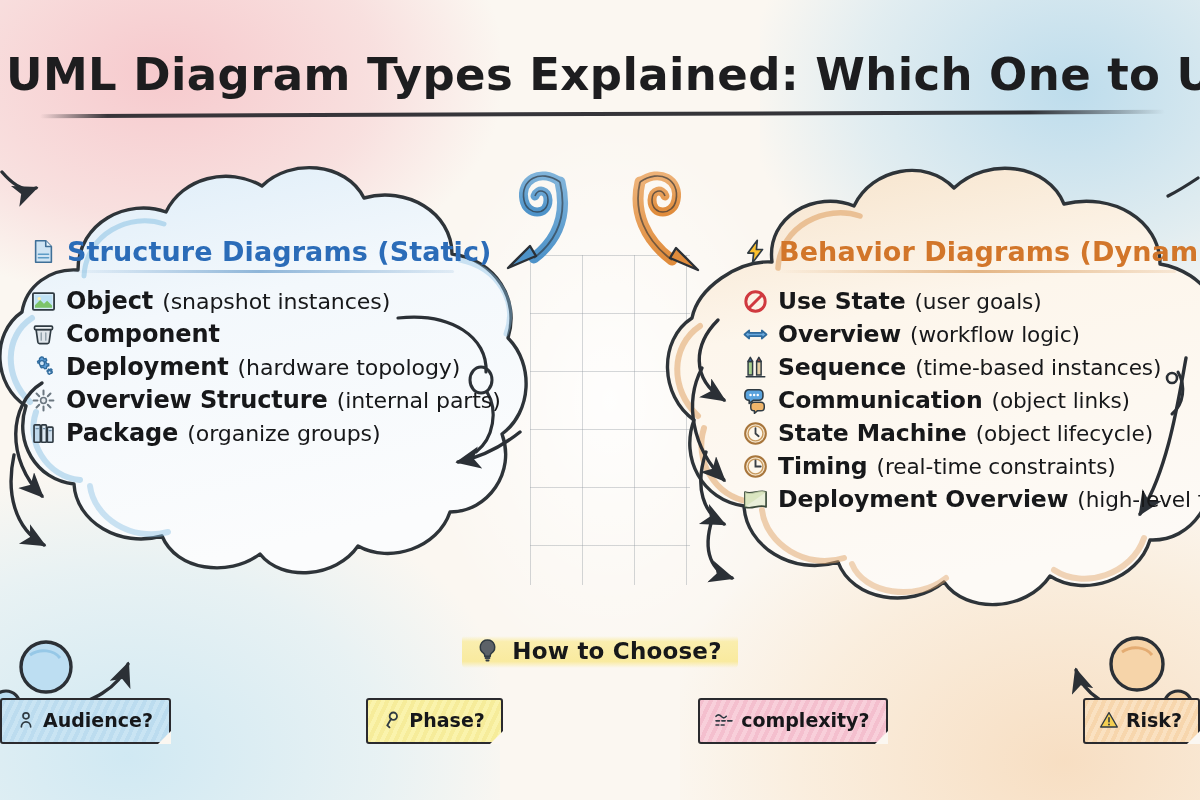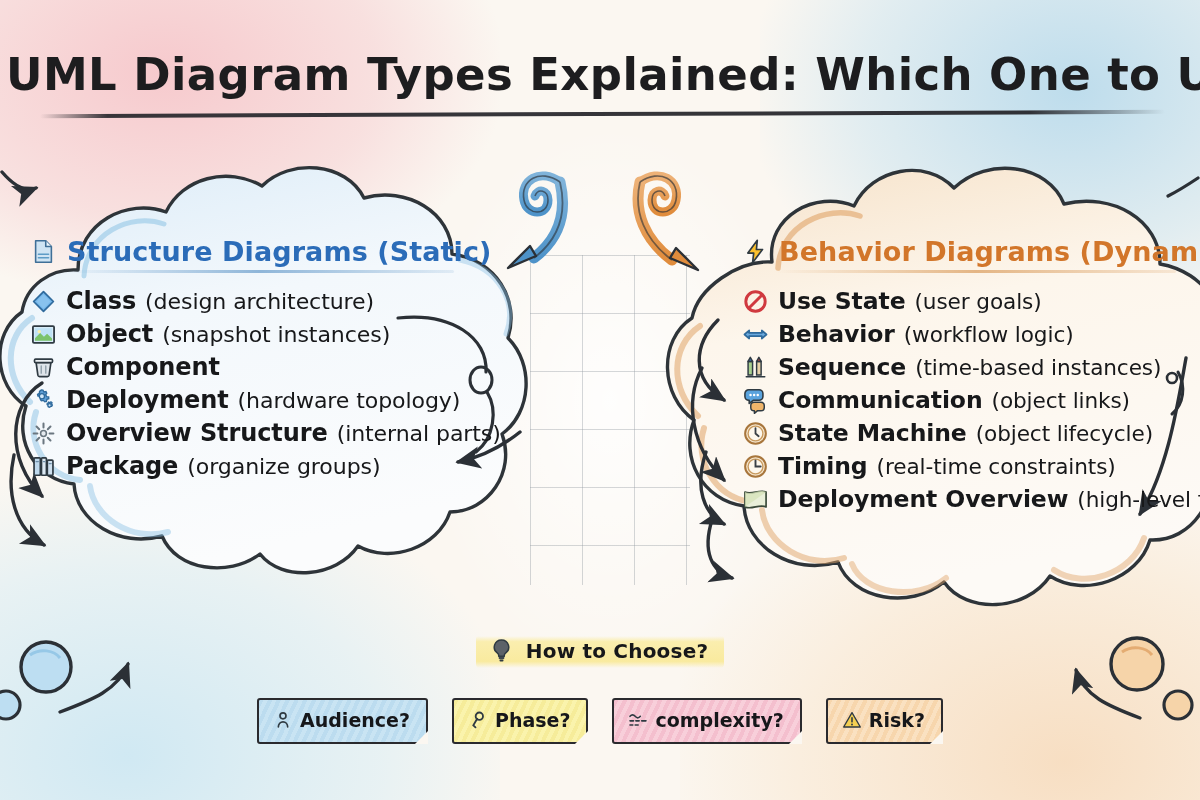--- a/index.html
+++ b/index.html
@@ -77,25 +77,25 @@
   .d-desc{font-weight:400;font-size:.92em;color:#17181a;}
 
   .ico{width:27px;height:27px;flex:0 0 27px;display:block;}
 
   
   #howto{position:absolute;left:0;top:634px;width:1200px;text-align:center;}
   #howto-inner{display:inline-flex;align-items:center;gap:11px;
     padding:3px 16px 5px 12px;
     background:linear-gradient(to bottom,rgba(250,240,180,.0) 6%,rgba(250,236,160,.82) 22%,rgba(249,233,150,.9) 78%,rgba(250,240,180,0) 97%);
     border-radius:5px;}
-  #howto-text{font-size:20px;font-weight:700;color:#17181a;letter-spacing:.2px;}
+  #howto-text{font-size:23px;font-weight:700;color:#17181a;letter-spacing:.2px;}
 
   
   #notes{position:absolute;left:0;top:698px;width:1200px;
-    display:flex;justify-content:center;align-items:flex-start;gap:24px;}
+    display:flex;justify-content:space-between;align-items:flex-start;gap:24px;}
   .note{position:relative;padding:9px 16px 11px 14px;
     display:flex;align-items:center;gap:7px;white-space:nowrap;
     font-size:19px;font-weight:700;color:#16171a;
     border:2.2px solid #2a2a2e;border-radius:3px;}
   .note .ico{width:20px;height:20px;flex:0 0 20px;}
   .note::after{content:"";position:absolute;right:-2px;bottom:-2px;
     border-width:0 0 13px 13px;border-style:solid;
     border-color:transparent transparent #fbf7f1 transparent;}
   #note-audience{background:repeating-linear-gradient(115deg,#bcdcef 0 4px,#c9e4f3 4px 8px);}
   #note-phase{background:repeating-linear-gradient(115deg,#f6ec9a 0 4px,#faf3ac 4px 8px);}
@@ -273,28 +273,20 @@
         <path d="M14 2.5v5h5" fill="#eaf4fb" stroke="#3f6f97" stroke-width="1.4" stroke-linejoin="round"></path>
         <path d="M7.5 14.5h9M7.5 17.5h9" stroke="#5d9bc6" stroke-width="1.4" stroke-linecap="round"></path>
       </svg>
       <span class="htxt">Structure Diagrams (Static)</span>
     </div>
     <div class="header-rule" id="rule-left"></div>
 
     <ul class="dlist">
       <li>
         <svg class="ico" viewBox="0 0 24 24">
-          <path d="M12 3.2 20.8 12 12 20.8 3.2 12Z" fill="#6fb3e8" stroke="#2f6a9c" stroke-width="1.5" stroke-linejoin="round"></path>
-          <path d="M12 5.6 18.4 12 12 18.4 5.6 12Z" fill="#9ccdf2" opacity=".55"></path>
-        </svg>
-        <span class="d-name">Class</span>
-        <span class="d-desc">(design architecture)</span>
-      </li>
-      <li>
-        <svg class="ico" viewBox="0 0 24 24">
           <rect x="2.6" y="4.6" width="18.8" height="14.8" rx="1" fill="#d8ecf8" stroke="#2f3a42" stroke-width="1.6"></rect>
           <rect x="4.4" y="6.4" width="15.2" height="11.2" fill="#bfe2f5"></rect>
           <path d="M4.4 15.4 9 10.6l3.4 3.4 2.8-2.6 4.4 4.2v2H4.4Z" fill="#7cc36a"></path>
           <circle cx="8.2" cy="9.4" r="1.5" fill="#fff0a8"></circle>
         </svg>
         <span class="d-name">Object</span>
         <span class="d-desc">(snapshot instances)</span>
       </li>
       <li>
         <svg class="ico" viewBox="0 0 24 24">
@@ -357,21 +349,21 @@
           <circle cx="12" cy="12" r="8.6" fill="none" stroke="#d0393f" stroke-width="2.6"></circle>
           <path d="M6 18 18 6" stroke="#d0393f" stroke-width="2.6" stroke-linecap="round"></path>
         </svg>
         <span class="d-name">Use State</span>
         <span class="d-desc">(user goals)</span>
       </li>
       <li>
         <svg class="ico" viewBox="0 0 24 24">
           <path d="M6.4 8.4 2.2 12l4.2 3.6v-2.2h11.2v2.2L21.8 12l-4.2-3.6v2.2H6.4Z" fill="#6aa9de" stroke="#2f6a9c" stroke-width="1.5" stroke-linejoin="round"></path>
         </svg>
-        <span class="d-name">Behavior</span>
+        <span class="d-name">Overview</span>
         <span class="d-desc">(workflow logic)</span>
       </li>
       <li>
         <svg class="ico" viewBox="0 0 24 24">
           <path d="M5.4 6.6h4v12h-4z" fill="#a8cf8e" stroke="#2f3a42" stroke-width="1.3"></path>
           <path d="M5.4 6.6 7.4 3l2 3.6z" fill="#3f73b5" stroke="#2f3a42" stroke-width="1.3" stroke-linejoin="round"></path>
           <path d="M13 6.6h4v12h-4z" fill="#e8d2a8" stroke="#2f3a42" stroke-width="1.3"></path>
           <path d="M13 6.6 15 3l2 3.6z" fill="#b5484b" stroke="#2f3a42" stroke-width="1.3" stroke-linejoin="round"></path>
           <path d="M3.8 20.2h16.4" stroke="#2f3a42" stroke-width="1.4" stroke-linecap="round"></path>
         </svg>

